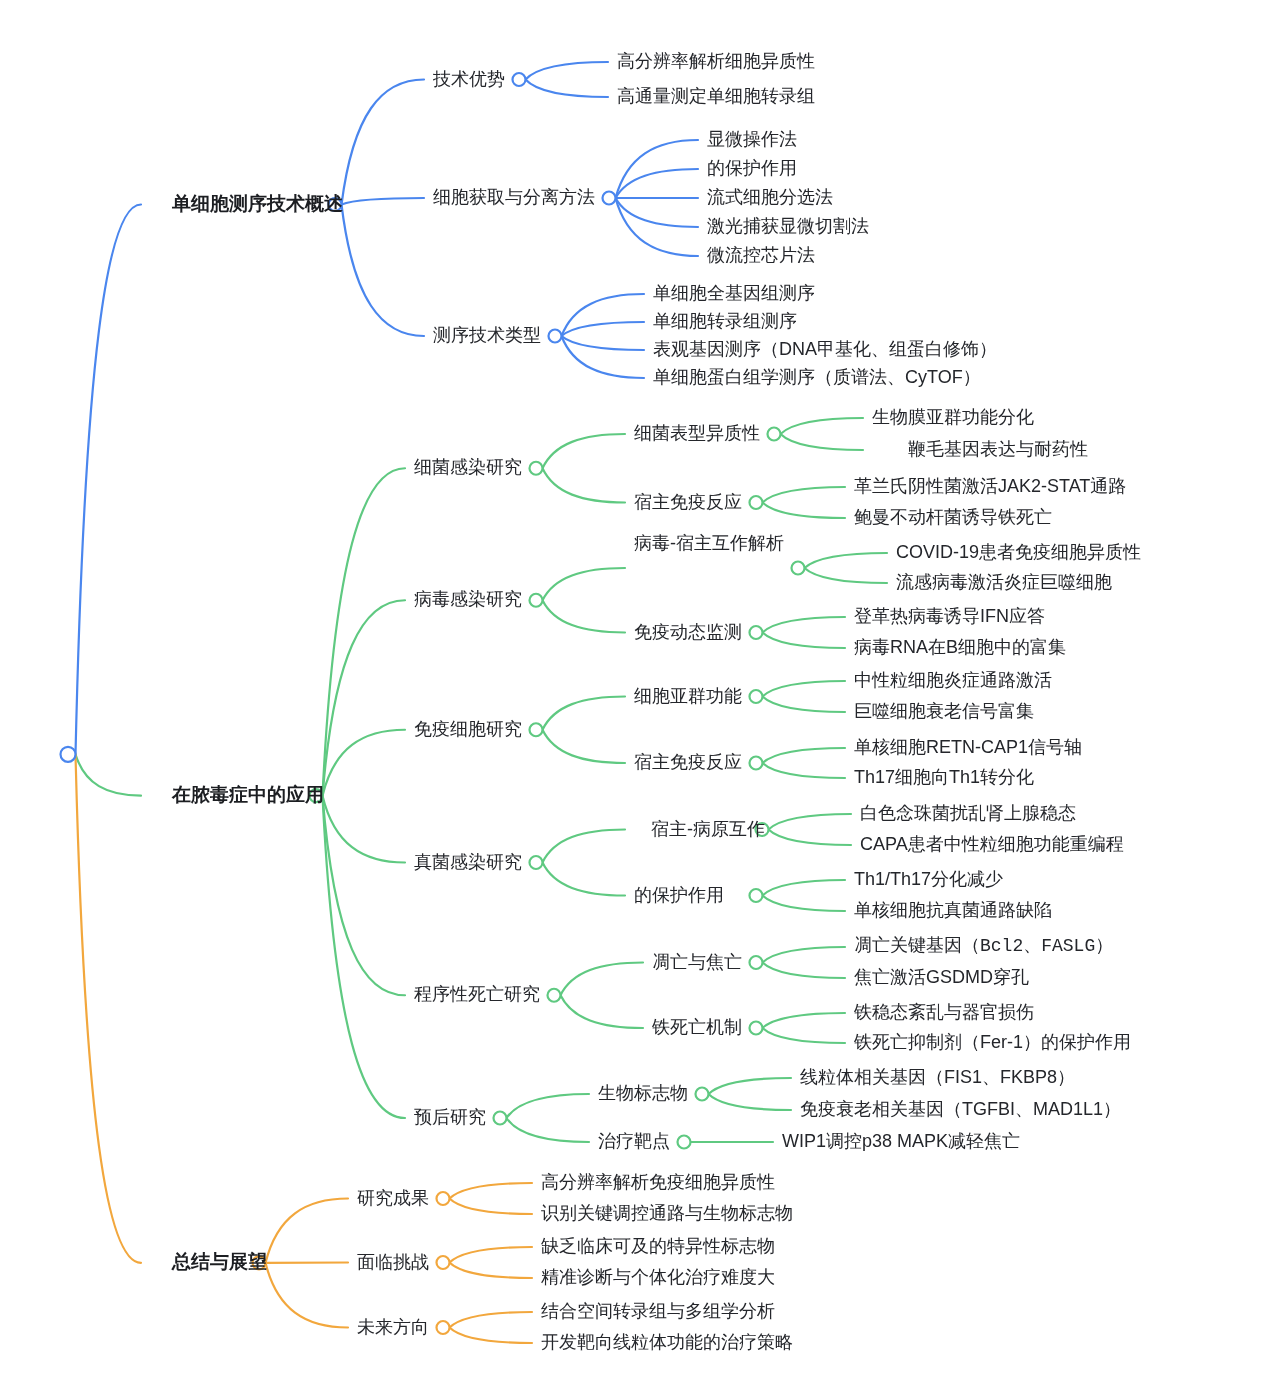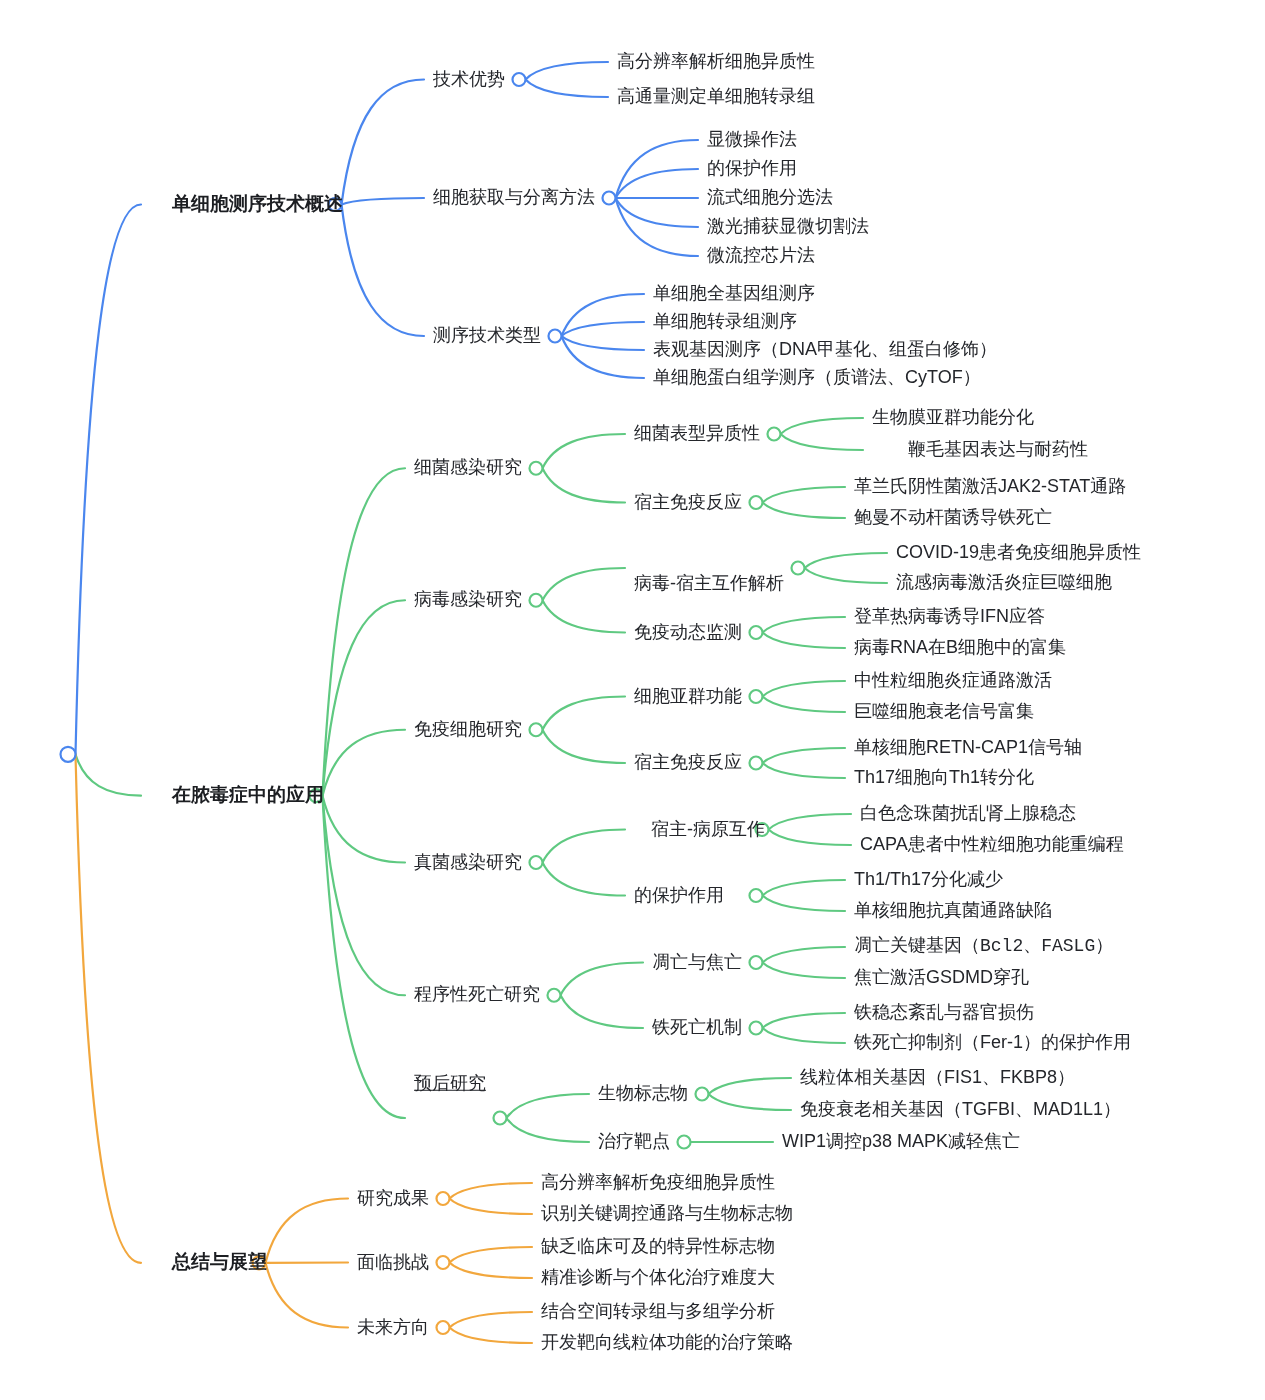--- a/index.html
+++ b/index.html
@@ -141,21 +141,21 @@
       <span class="node-label" style="left: 653px; top: 378px;">单细胞蛋白组学测序（质谱法、CyTOF）</span>
       <span class="node-label d1" style="left: 150px; top: 795.667px;">在脓毒症中的应用</span>
       <span class="node-label" style="left: 414px; top: 468.25px;">细菌感染研究</span>
       <span class="node-label" style="left: 634px; top: 434px;">细菌表型异质性</span>
       <span class="node-label" style="left: 872px; top: 418px;">生物膜亚群功能分化</span>
       <span class="node-label" style="left: 872px; top: 450px; margin-left: 36px;">鞭毛基因表达与耐药性</span>
       <span class="node-label" style="left: 634px; top: 502.5px;">宿主免疫反应</span>
       <span class="node-label" style="left: 854px; top: 487px;">革兰氏阴性菌激活JAK2-STAT通路</span>
       <span class="node-label" style="left: 854px; top: 518px;">鲍曼不动杆菌诱导铁死亡</span>
       <span class="node-label" style="left: 414px; top: 600.25px;">病毒感染研究</span>
-      <span class="node-label" style="left: 634px; top: 584px;">病毒-宿主互作解析</span>
+      <span class="node-label" style="left: 634px; top: 544px;">病毒-宿主互作解析</span>
       <span class="node-label" style="left: 896px; top: 553px;">COVID-19患者免疫细胞异质性</span>
       <span class="node-label" style="left: 896px; top: 583px;">流感病毒激活炎症巨噬细胞</span>
       <span class="node-label" style="left: 634px; top: 632.5px;">免疫动态监测</span>
       <span class="node-label" style="left: 854px; top: 617px;">登革热病毒诱导IFN应答</span>
       <span class="node-label" style="left: 854px; top: 648px;">病毒RNA在B细胞中的富集</span>
       <span class="node-label" style="left: 414px; top: 729.75px;">免疫细胞研究</span>
       <span class="node-label" style="left: 634px; top: 696.5px;">细胞亚群功能</span>
       <span class="node-label" style="left: 854px; top: 681px;">中性粒细胞炎症通路激活</span>
       <span class="node-label" style="left: 854px; top: 712px;">巨噬细胞衰老信号富集</span>
       <span class="node-label" style="left: 634px; top: 763px;">宿主免疫反应</span>
@@ -168,21 +168,21 @@
       <span class="node-label" style="left: 634px; top: 895.5px;">的保护作用</span>
       <span class="node-label" style="left: 854px; top: 880px;">Th1/Th17分化减少</span>
       <span class="node-label" style="left: 854px; top: 911px;">单核细胞抗真菌通路缺陷</span>
       <span class="node-label" style="left: 414px; top: 995.25px;">程序性死亡研究</span>
       <span class="node-label" style="left: 652px; top: 962.5px;">凋亡与焦亡</span>
       <span class="node-label" style="left: 854px; top: 947px; font-family: Liberation Mono, monospace;">凋亡关键基因（Bcl2、FASLG）</span>
       <span class="node-label" style="left: 854px; top: 978px;">焦亡激活GSDMD穿孔</span>
       <span class="node-label" style="left: 652px; top: 1028px;">铁死亡机制</span>
       <span class="node-label" style="left: 854px; top: 1013px;">铁稳态紊乱与器官损伤</span>
       <span class="node-label" style="left: 854px; top: 1043px;">铁死亡抑制剂（Fer-1）的保护作用</span>
-      <span class="node-label" style="left: 414px; top: 1084px; text-decoration: underline;">预后研究</span>
+      <span class="node-label" style="left: 414px; top: 1118px;">预后研究</span>
       <span class="node-label" style="left: 598px; top: 1094px;">生物标志物</span>
       <span class="node-label" style="left: 800px; top: 1078px;">线粒体相关基因（FIS1、FKBP8）</span>
       <span class="node-label" style="left: 800px; top: 1110px;">免疫衰老相关基因（TGFBI、MAD1L1）</span>
       <span class="node-label" style="left: 598px; top: 1142px;">治疗靶点</span>
       <span class="node-label" style="left: 782px; top: 1142px;">WIP1调控p38 MAPK减轻焦亡</span>
       <span class="node-label d1" style="left: 150px; top: 1262.83px;">总结与展望</span>
       <span class="node-label" style="left: 357px; top: 1198.5px;">研究成果</span>
       <span class="node-label" style="left: 541px; top: 1183px;">高分辨率解析免疫细胞异质性</span>
       <span class="node-label" style="left: 541px; top: 1214px;">识别关键调控通路与生物标志物</span>
       <span class="node-label" style="left: 357px; top: 1262.5px;">面临挑战</span>

